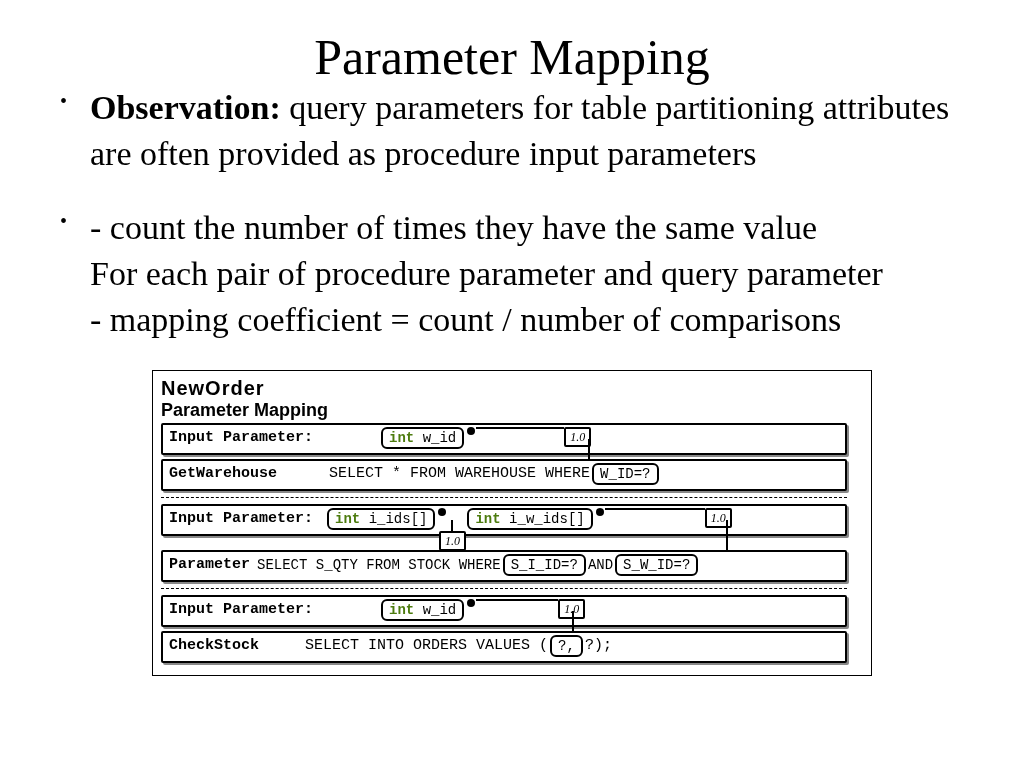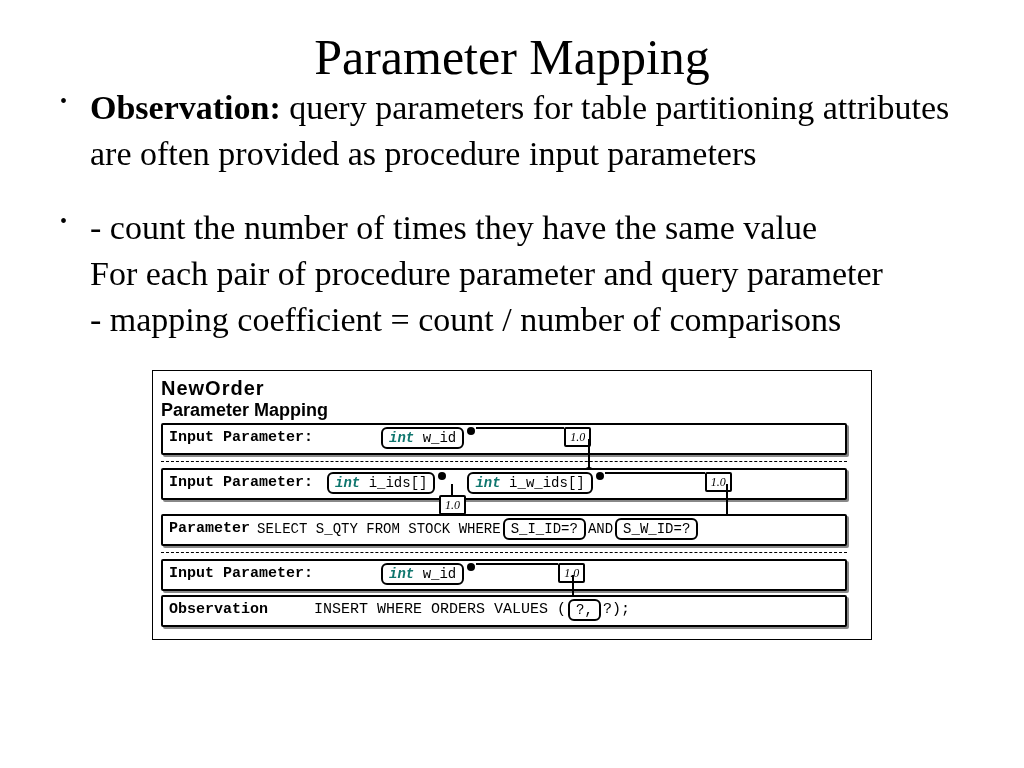--- a/index.html
+++ b/index.html
@@ -89,21 +89,21 @@
     display: inline-block;
     border: 2px solid #000;
     border-radius: 6px;
     padding: 0 6px;
     margin: 0 2px;
     background: #fff;
     font-size: 14px;
     line-height: 18px;
     vertical-align: middle;
   }
-  .int { color: #0f766e; font-weight: bold; font-style: italic; }
+  .int { color: #4d7c0f; font-weight: bold; }
   .badge {
     display: inline-block;
     border: 2px solid #000;
     border-radius: 2px;
     padding: 0 4px;
     font-size: 12px;
     font-style: italic;
     font-family: Georgia, serif;
     line-height: 16px;
     background: #fff;
@@ -171,20 +171,28 @@
           <span class="label">Input Parameter:</span>
           <span class="spacer" style="width:66px"></span>
           <span class="pill"><span class="int">int</span> <span>w_id</span></span>
           <span class="dot"></span>
           <span class="conn" style="width:88px"></span>
           <span class="badge">1.0</span>
         </div>
       </div>
       <div class="vline" style="left:427px; top:16px; height:34px"></div>
       <div class="dot-on" style="left:424px; top:44px"></div>
+      <div class="row">
+        <div class="row-inner">
+          <span class="label">GetWarehouse</span>
+          <span class="spacer" style="width:52px"></span>
+          <span class="query">SELECT * FROM WAREHOUSE WHERE </span>
+          <span class="pill">W_ID=?</span>
+        </div>
+      </div>
     </div>
 
     <hr class="dashed">
 
     <div class="section">
       <div class="row">
         <div class="row-inner">
           <span class="label">Input Parameter:</span>
           <span class="spacer" style="width:12px"></span>
           <span class="pill"><span class="int">int</span> <span>i_ids[]</span></span>
@@ -227,23 +235,23 @@
           <span class="pill"><span class="int">int</span> <span>w_id</span></span>
           <span class="dot"></span>
           <span class="conn" style="width:82px"></span>
           <span class="badge">1.0</span>
         </div>
       </div>
       <div class="vline" style="left:411px; top:16px; height:34px"></div>
       <div class="dot-on" style="left:408px; top:44px"></div>
       <div class="row">
         <div class="row-inner">
-          <span class="label">Observation</span>
+          <span class="label">CheckStock</span>
           <span class="spacer" style="width:46px"></span>
-          <span class="query">INSERT WHERE ORDERS VALUES (</span>
+          <span class="query">SELECT INTO ORDERS VALUES (</span>
           <span class="pill">?,</span>
           <span class="query"> ?);</span>
         </div>
       </div>
     </div>
 
   </div>
 </div>
 
 </body></html>

